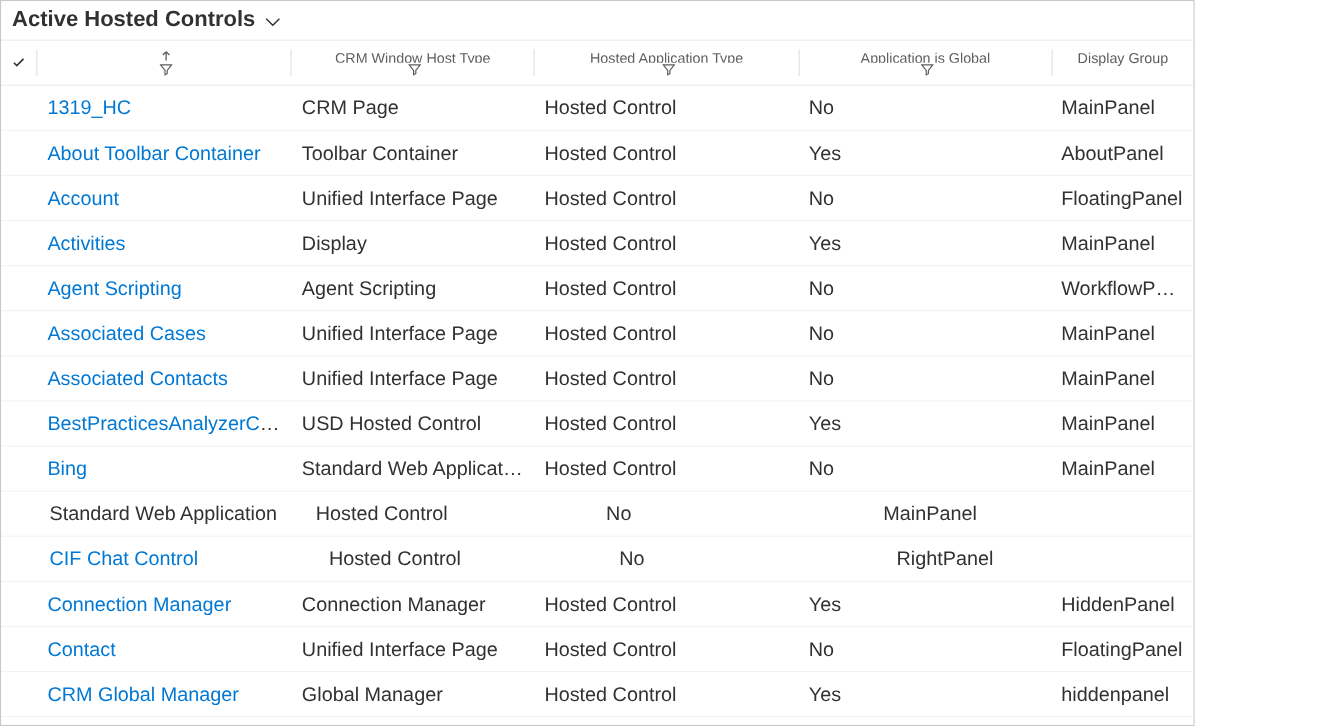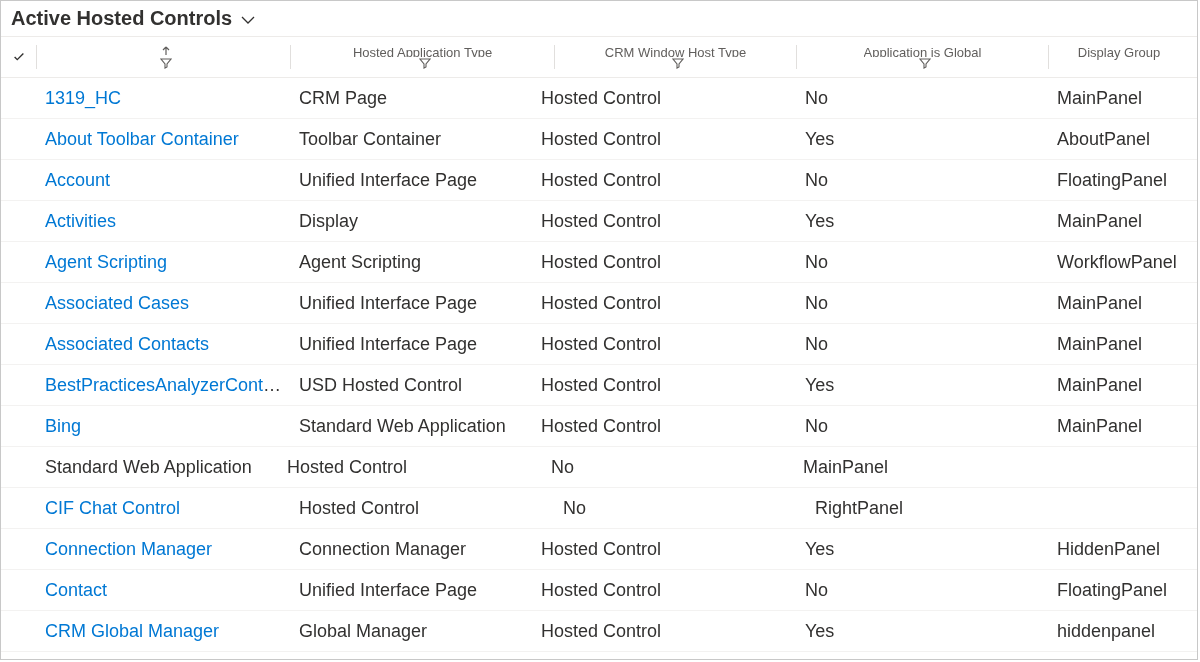--- a/index.html
+++ b/index.html
@@ -6,21 +6,21 @@
   html, body {
     margin: 0; padding: 0;
     font-family: "Segoe UI", Arial, sans-serif;
     font-size: 14px;
     color: #323130;
     background: #fff;
     width: 1200px;
   }
   .view {
     border: 1px solid #c8c8c8;
-    width: 1198px;
+    width: 1086px;
     min-height: 660px;
   }
   .view-header {
     display: flex;
     align-items: center;
     padding: 6px 10px 6px 10px;
   }
   .view-title {
     font-size: 20px;
     font-weight: 600;
@@ -107,36 +107,36 @@
           <svg width="12" height="12" viewBox="0 0 12 12">
               <path d="M6 2 v8 M6 2 l-3 3 M6 2 l3 3" fill="none" stroke="#605e5c" stroke-width="1.2"></path>
             </svg>
         </span>
         <span class="filter-icon">
           <svg width="12" height="12" viewBox="0 0 12 12">
               <path d="M1 2 h10 l-4 5 v3 l-2 1 v-4 z" fill="none" stroke="#605e5c" stroke-width="1.1"></path>
             </svg>
         </span>
       </div>
+      <div class="th col-type">
+        <span class="th-label">CRM Window Host Type</span>
+        <span class="filter-icon">
+          <svg width="12" height="12" viewBox="0 0 12 12">
+              <path d="M1 2 h10 l-4 5 v3 l-2 1 v-4 z" fill="none" stroke="#605e5c" stroke-width="1.1"></path>
+            </svg>
+        </span>
+      </div>
       <div class="th col-app">
         <span class="th-label">Hosted Application Type</span>
         <span class="filter-icon">
           <svg width="12" height="12" viewBox="0 0 12 12">
               <path d="M1 2 h10 l-4 5 v3 l-2 1 v-4 z" fill="none" stroke="#605e5c" stroke-width="1.1"></path>
             </svg>
         </span>
       </div>
-      <div class="th col-type">
-        <span class="th-label">CRM Window Host Type</span>
-        <span class="filter-icon">
-          <svg width="12" height="12" viewBox="0 0 12 12">
-              <path d="M1 2 h10 l-4 5 v3 l-2 1 v-4 z" fill="none" stroke="#605e5c" stroke-width="1.1"></path>
-            </svg>
-        </span>
-      </div>
       <div class="th col-global">
         <span class="th-label">Application is Global</span>
         <span class="filter-icon">
           <svg width="12" height="12" viewBox="0 0 12 12">
               <path d="M1 2 h10 l-4 5 v3 l-2 1 v-4 z" fill="none" stroke="#605e5c" stroke-width="1.1"></path>
             </svg>
         </span>
       </div>
       <div class="th col-display">
         <span class="th-label">Display Group</span>

